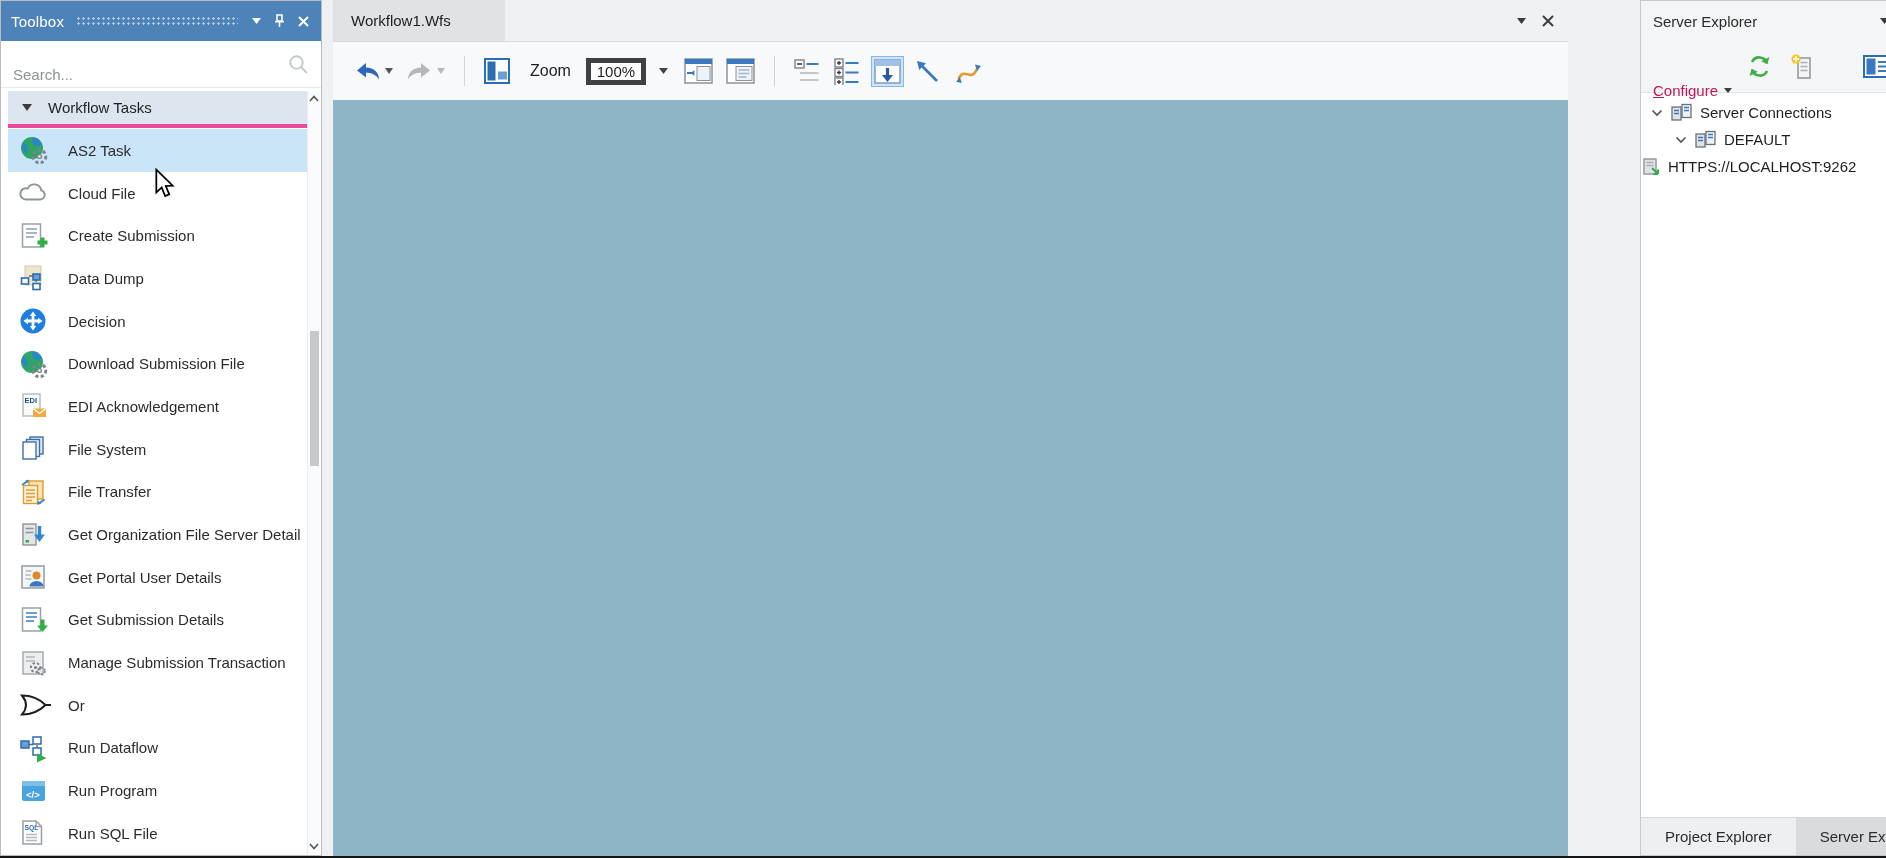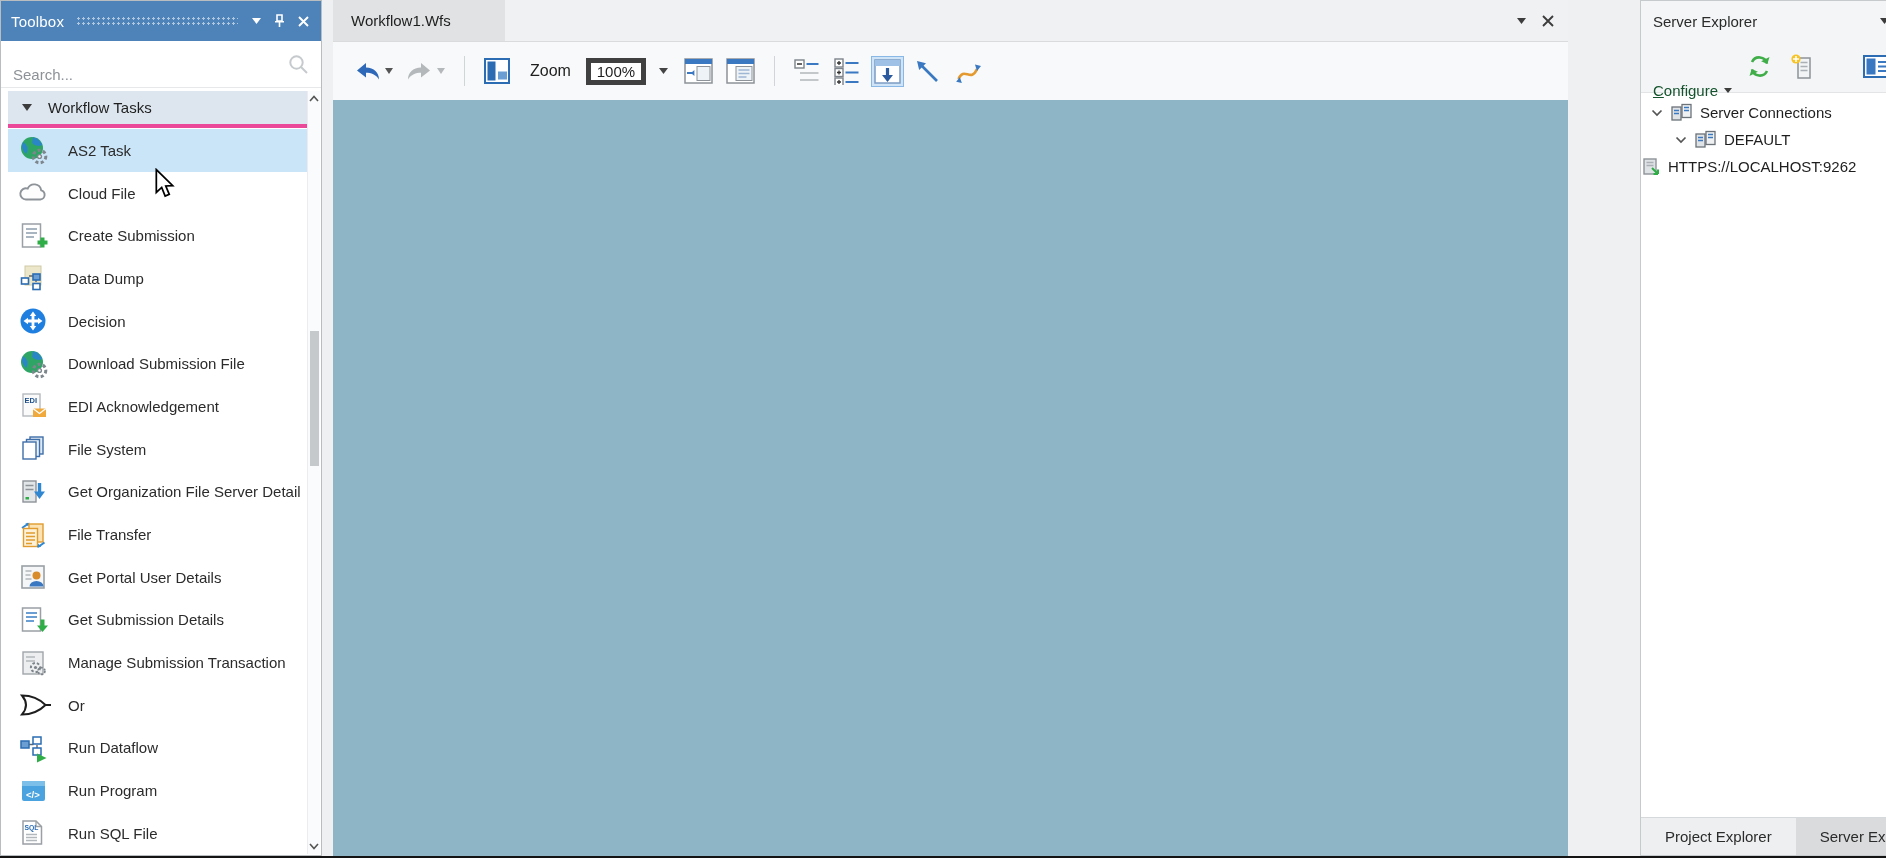--- a/index.html
+++ b/index.html
@@ -63,21 +63,21 @@
 
   
   .rpanel { position:absolute; left:1640px; top:0; width:314px; height:856px;
     background:#fff; border:1px solid #c7cacd; }
   .rheader { height:40px; background:#f4f5f6; display:flex; align-items:center;
     padding:0 12px; gap:14px; }
   .rtitle { flex:1; font-size:15px; color:#2b2b2b; }
   .rh-icon { color:#333; display:flex; align-items:center; }
   .rtoolbar { height:52px; background:#f4f5f6; border-bottom:1px solid #e2e4e6;
     display:flex; align-items:center; padding:0 12px; gap:12px; }
-  .configure-btn { display:flex; align-items:center; gap:6px; font-size:15px; color:#14532d;margin-top:48px; }
+  .configure-btn { display:flex; align-items:center; gap:6px; font-size:15px; color:#be185d;margin-top:48px; }
   .configure-text { display:inline-block; }
   .configure-text::first-letter { text-decoration:underline; }
   .rtree { padding-top:6px; }
   .tree-row { height:27px; display:flex; align-items:center; gap:7px; font-size:15px; color:#1e1e1e; }
   .tree-row.lvl0 { padding-left:10px; }
   .tree-row.lvl1 { padding-left:34px; }
   .tree-row.lvl2 { }
   .rtabs { position:absolute; left:0; right:0; bottom:0; height:38px;
     background:#edeff0; border-top:1px solid #d6d9db; display:flex; }
   .rtab { padding:0 24px; display:flex; align-items:center; font-size:15px; color:#2b2b2b; }
@@ -223,43 +223,43 @@
             <rect x="8.5" y="5.5" width="13" height="17" fill="#eaf1f8" stroke="#3f6fa8" stroke-width="1.4"></rect>
             <rect x="5" y="8" width="13" height="17" fill="#fff" stroke="#3f6fa8" stroke-width="1.4"></rect>
           </svg>
       </span>
       <span class="task-label">File System</span>
     </div>
 
     <div class="task-row">
       <span class="task-icon">
         <svg width="30" height="30">
-            <rect x="5" y="4" width="13" height="21" fill="#e3e6e8" stroke="#8d9399" stroke-width="1.4"></rect>
-            <path d="M7.5 8.5 h8 M7.5 12.5 h8" stroke="#8d9399" stroke-width="1.3"></path>
-            <rect x="7.5" y="20" width="3.5" height="2.5" fill="#2fae47"></rect>
-            <path d="M21.5 6 v9" stroke="#2f86d1" stroke-width="3.4"></path>
-            <path d="M16 14.5 h11 L21.5 22 Z" fill="#2f86d1"></path>
-          </svg>
-      </span>
-      <span class="task-label">Get Organization File Server Detail</span>
-    </div>
-
-    <div class="task-row">
-      <span class="task-icon">
-        <svg width="30" height="30">
             <path d="M4 8 L10.5 3.5" stroke="#2f86d1" stroke-width="2"></path>
             <path d="M11.5 2.8 l-4.2 .8 3 3 Z" fill="#2f86d1"></path>
             <rect x="11" y="4" width="14" height="18" fill="#fbe3b3" stroke="#e09c2f" stroke-width="1.4"></rect>
             <rect x="5.5" y="8.5" width="14" height="18" fill="#fdf2d9" stroke="#e09c2f" stroke-width="1.4"></rect>
             <path d="M8 13 h9 M8 16.5 h9 M8 20 h9 M8 23.5 h6" stroke="#e09c2f" stroke-width="1.3"></path>
             <path d="M26.5 22.5 L20 27" stroke="#2f86d1" stroke-width="2"></path>
             <path d="M19 27.6 l4.2 -.8 -3 -3 Z" fill="#2f86d1"></path>
           </svg>
       </span>
       <span class="task-label">File Transfer</span>
+    </div>
+
+    <div class="task-row">
+      <span class="task-icon">
+        <svg width="30" height="30">
+            <rect x="5" y="4" width="13" height="21" fill="#e3e6e8" stroke="#8d9399" stroke-width="1.4"></rect>
+            <path d="M7.5 8.5 h8 M7.5 12.5 h8" stroke="#8d9399" stroke-width="1.3"></path>
+            <rect x="7.5" y="20" width="3.5" height="2.5" fill="#2fae47"></rect>
+            <path d="M21.5 6 v9" stroke="#2f86d1" stroke-width="3.4"></path>
+            <path d="M16 14.5 h11 L21.5 22 Z" fill="#2f86d1"></path>
+          </svg>
+      </span>
+      <span class="task-label">Get Organization File Server Detail</span>
     </div>
 
     <div class="task-row">
       <span class="task-icon">
         <svg width="30" height="30">
             <rect x="4" y="4" width="22" height="22" fill="#f4f6f7" stroke="#9aa0a5" stroke-width="1.6"></rect>
             <path d="M7.5 9 h6 M7.5 13 h5 M7.5 17 h6" stroke="#b3b8bc" stroke-width="1.5"></path>
             <circle cx="18.5" cy="13.5" r="4" fill="#d98c2b"></circle>
             <path d="M11.5 24.5 a7 5.5 0 0 1 14 0 Z" fill="#3a78c2"></path>
           </svg>

